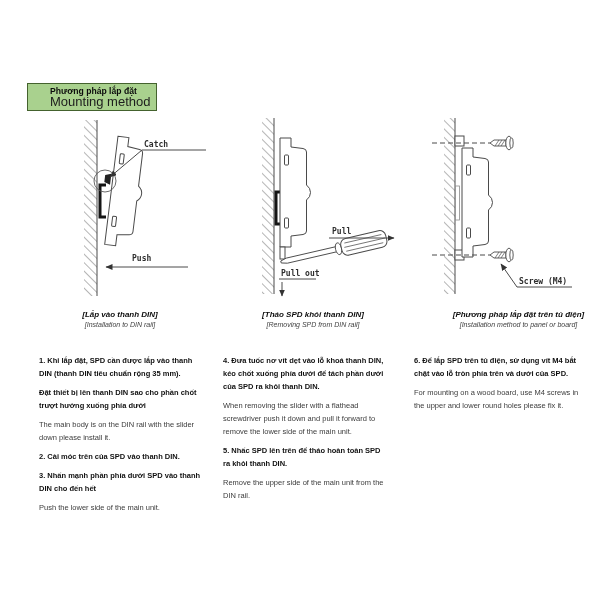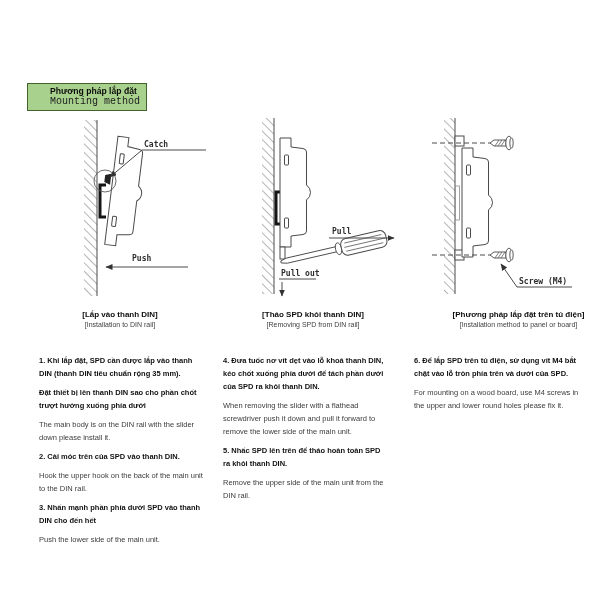--- a/index.html
+++ b/index.html
@@ -2,27 +2,27 @@
 <html><head>
 <meta charset="utf-8">
 <style>
   html,body{margin:0;padding:0;background:#fff;}
   #page{position:relative;width:600px;height:600px;background:#ffffff;overflow:hidden;
         font-family:"Liberation Sans",sans-serif;}
   
   .hdr{position:absolute;left:27px;top:83px;min-width:78px;padding:2px 6px 3px 22px;
        background:#a9d18e;border:1px solid #44622e;box-sizing:border-box;}
   .hdr .vi{font-size:8.6px;font-weight:700;color:#0d0d0d;white-space:nowrap;line-height:11px;}
-  .hdr .en{font-size:10px;font-weight:400;color:#1d1d1d;white-space:nowrap;line-height:10px;font-family:Liberation Mono, monospace;}
+  .hdr .en{font-size:13px;font-weight:400;color:#1d1d1d;white-space:nowrap;line-height:10px;}
   
   .diag{position:absolute;}
   .dline{stroke:#4a4a4a;stroke-width:1;fill:none;}
   svg text{font-family:"DejaVu Sans Mono","Liberation Mono",monospace;font-size:8px;font-weight:600;fill:#2e2e2e;}
   
-  .cap{position:absolute;top:310px;text-align:center;}
+  .cap{position:absolute;top:310px;text-align:center;font-style:italic;}
   .cap .vi{font-size:8px;font-weight:700;color:#0d0d0d;line-height:10px;}
   .cap .en{font-size:7px;font-weight:400;color:#3f3f3f;line-height:9px;}
   
   .col{position:absolute;top:348px;}
   .col p{margin:6px;font-size:7.5px;line-height:13px;letter-spacing:0;}
   .col p.vi{font-weight:700;color:#101010;}
   .col p.en{font-weight:400;color:#3c3c3c;}
 </style>
 </head>
 <body>
@@ -130,21 +130,20 @@
   <div class="cap" style="left:426px;width:185px">
     <div class="vi">[Phương pháp lắp đặt trên tủ điện]</div>
     <div class="en">[Installation method to panel or board]</div>
   </div>
 
   <div class="col" style="left:33px;width:176px">
     <p class="vi">1. Khi lắp đặt, SPD cần được lắp vào thanh DIN (thanh DIN tiêu chuẩn rộng 35 mm).</p>
     <p class="vi">Đặt thiết bị lên thanh DIN sao cho phần chốt trượt hướng xuống phía dưới</p>
     <p class="en">The main body is on the DIN rail with the slider down please install it.</p>
     <p class="vi">2. Cài móc trên của SPD vào thanh DIN.</p>
-    <p class="en">Hook the upper hook on the back of the main unit to the DIN rail.</p>
     <p class="vi">3. Nhấn mạnh phần phía dưới SPD vào thanh DIN cho đến hết</p>
     <p class="en">Push the lower side of the main unit.</p>
   </div>
 
   <div class="col" style="left:217px;width:174px">
     <p class="vi">4. Đưa tuốc nơ vít dẹt vào lỗ khoá thanh DIN, kéo chốt xuống phía dưới để tách phần dưới của SPD ra khỏi thanh DIN.</p>
     <p class="en">When removing the slider with a flathead screwdriver push it down and pull it forward to remove the lower side of the main unit.</p>
     <p class="vi">5. Nhấc SPD lên trên để tháo hoàn toàn SPD ra khỏi thanh DIN.</p>
     <p class="en">Remove the upper side of the main unit from the DIN rail.</p>
   </div>

